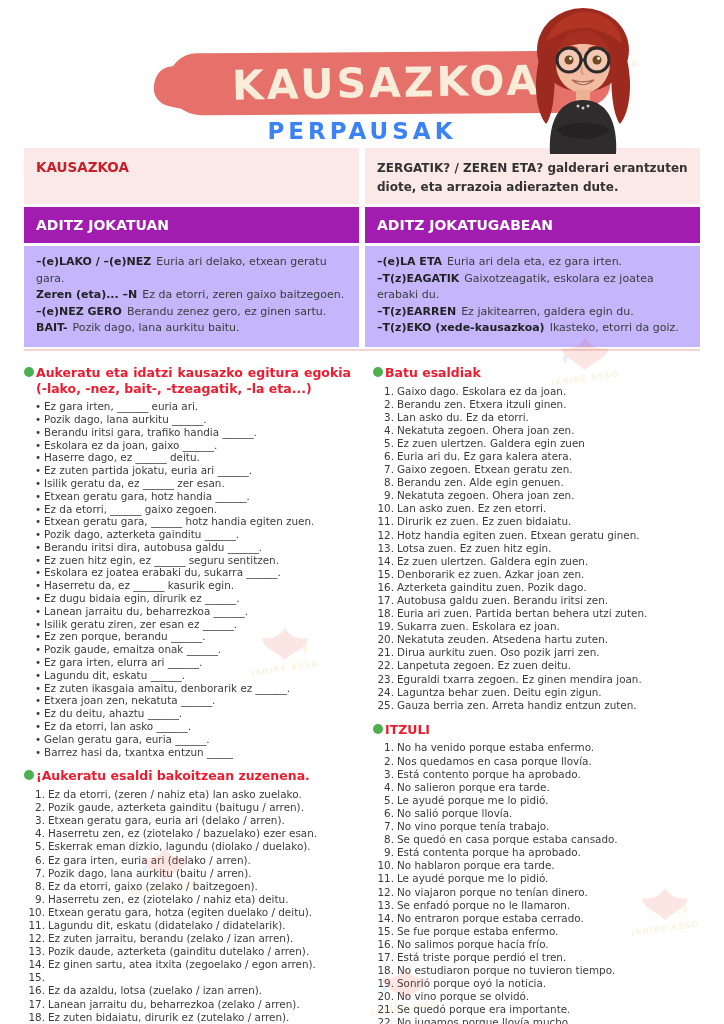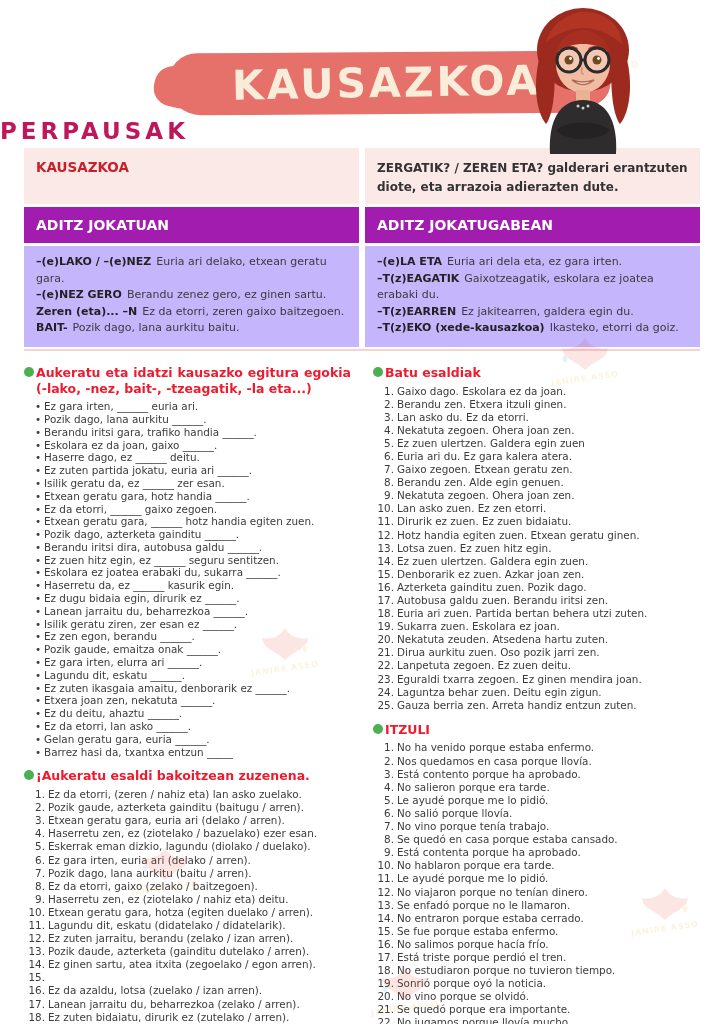--- a/index.html
+++ b/index.html
@@ -9,21 +9,21 @@
   .wm{position:absolute;opacity:.13;pointer-events:none;text-align:center;width:90px;}
   .wm svg{display:block;margin:0 auto;}
   .wm .wm-label{font-size:8px;font-weight:bold;color:#e8a013;letter-spacing:1px;display:block;transform:rotate(-8deg);}
   
   .header{position:relative;height:148px;}
   .banner{position:absolute;left:168px;top:52px;width:436px;height:62px;background:#e5716a;
     border-radius:30px 34px 26px 34px;transform:rotate(-.4deg);display:flex;align-items:center;justify-content:center;}
   .banner:before{content:"";position:absolute;left:-14px;top:14px;width:46px;height:40px;background:#e5716a;border-radius:18px;transform:rotate(14deg);}
   .banner:after{content:"";position:absolute;right:-6px;top:6px;width:60px;height:50px;background:#e5716a;border-radius:22px;transform:rotate(-8deg);}
   .banner-title{position:relative;z-index:2;font-size:41px;font-weight:bold;color:#f9edd9;letter-spacing:3px;transform:rotate(-.6deg);}
-  .subtitle{position:absolute;left:0;right:0;top:118px;text-align:left;font-size:23px;font-weight:bold;color:#be185d;letter-spacing:4px;}
+  .subtitle{position:absolute;left:0;right:0;top:118px;text-align:center;font-size:23px;font-weight:bold;color:#3b82f6;letter-spacing:4px;}
   .mascot{position:absolute;right:74px;top:2px;z-index:3;}
   
   .info-table{margin:0 24px;display:grid;grid-template-columns:1fr 1fr;gap:3px 6px;border-bottom:2px solid #f4d4d3;padding-bottom:2px;}
   .cell{padding:9px 12px;}
   .cell-pink{background:#fbe9e8;}
   .cell-red{background:#a21caf;color:#fff;font-weight:bold;font-size:14px;padding-top:10px;padding-bottom:10px;}
   .kausa-title{color:#c8202a;font-weight:bold;font-size:13.5px;}
   .intro-text{font-size:12px;font-weight:bold;color:#333;line-height:1.35;}
   .defs{background:#c4b5fd;padding:8px 12px 10px;}
   .def-line{font-size:11px;line-height:1.5;color:#3b3b3b;}
@@ -143,25 +143,25 @@
     <div class="cell cell-red">ADITZ JOKATUAN</div>
     <div class="cell cell-red">ADITZ JOKATUGABEAN</div>
 
     <div class="cell defs">
 
         <div class="def-line">
           <span class="def-term">–(e)LAKO / –(e)NEZ</span><span class="itm">Euria ari delako, etxean geratu gara.</span>
         </div>
 
         <div class="def-line">
+          <span class="def-term">Zeren (eta)... –N</span><span class="itm">Ez da etorri, zeren gaixo baitzegoen.</span>
+        </div>
+
+        <div class="def-line">
           <span class="def-term">–(e)NEZ GERO</span><span class="itm">Berandu zenez gero, ez ginen sartu.</span>
-        </div>
-
-        <div class="def-line">
-          <span class="def-term">Zeren (eta)... –N</span><span class="itm">Ez da etorri, zeren gaixo baitzegoen.</span>
         </div>
 
         <div class="def-line">
           <span class="def-term">BAIT-</span><span class="itm">Pozik dago, lana aurkitu baitu.</span>
         </div>
 
     </div>
     <div class="cell defs">
 
         <div class="def-line">
@@ -277,21 +277,21 @@
             <span class="itm">Lanean jarraitu du, beharrezkoa ______.</span>
           </div>
 
           <div class="row">
             <span class="b">•</span>
             <span class="itm">Isilik geratu ziren, zer esan ez ______.</span>
           </div>
 
           <div class="row">
             <span class="b">•</span>
-            <span class="itm">Ez zen egon, berandu ______.</span>
+            <span class="itm">Ez zen porque, berandu ______.</span>
           </div>
 
           <div class="row">
             <span class="b">•</span>
             <span class="itm">Pozik gaude, emaitza onak ______.</span>
           </div>
 
           <div class="row">
             <span class="b">•</span>
             <span class="itm">Ez gara irten, elurra ari ______.</span>
@@ -381,21 +381,21 @@
             <span class="itm">Ez da etorri, gaixo (zelako / baitzegoen).</span>
           </div>
 
           <div class="row">
             <span class="num">9.</span>
             <span class="itm">Haserretu zen, ez (ziotelako / nahiz eta) deitu.</span>
           </div>
 
           <div class="row">
             <span class="num">10.</span>
-            <span class="itm">Etxean geratu gara, hotza (egiten duelako / arren).</span>
+            <span class="itm">Etxean geratu gara, hotza (egiten duelako / deitu).</span>
           </div>
 
           <div class="row">
             <span class="num">11.</span>
             <span class="itm">Lagundu dit, eskatu (didatelako / didatelarik).</span>
           </div>
 
           <div class="row">
             <span class="num">12.</span>
             <span class="itm">Ez zuten jarraitu, berandu (zelako / izan arren).</span>

